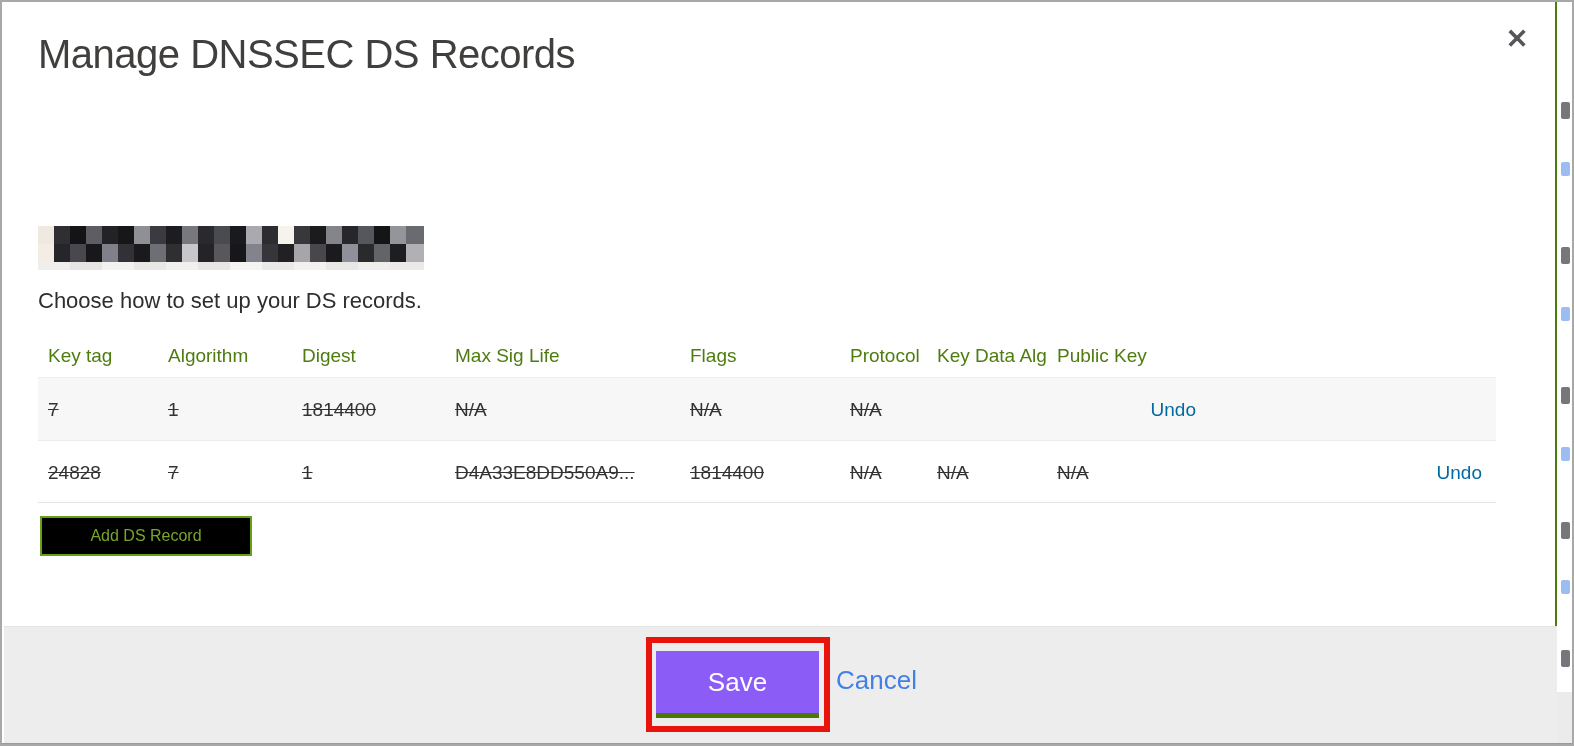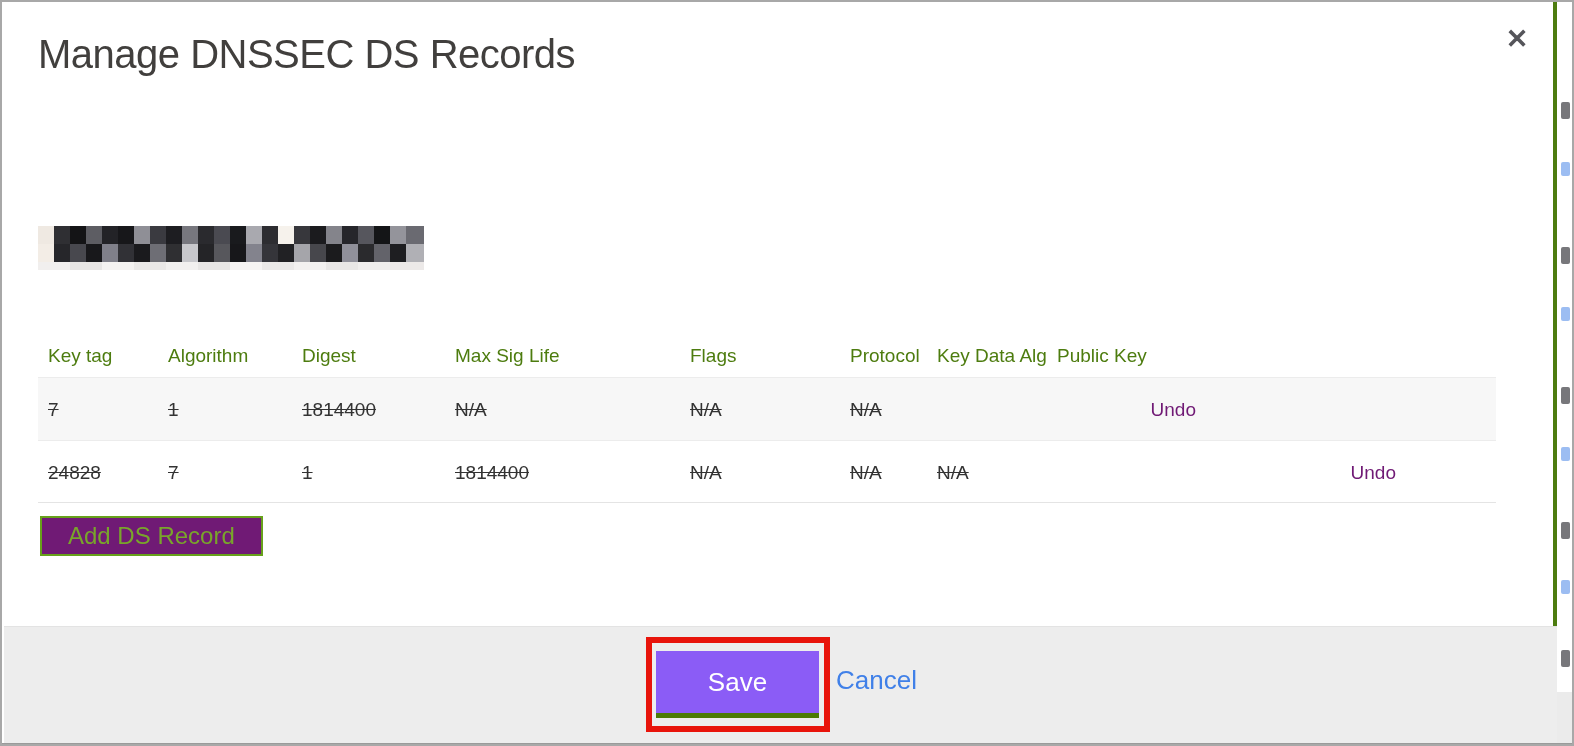--- a/index.html
+++ b/index.html
@@ -15,21 +15,21 @@
     content:""; position:absolute; inset:0; pointer-events:none;
     box-shadow:inset 0 0 0 2px #a8a8a8;
   }
   .page-bottom-line {
     position:absolute; left:0; right:0; bottom:0; height:3px; background:#9a9a9a;
   }
 
   
   .modal {
     position:absolute; left:2px; top:2px; bottom:3px; width:1556px;
-    background:#ffffff; border-right:5px solid #4d7c0f;padding-left:41px;
+    background:#ffffff; border-right:3px solid #4d7c0f;padding-left:41px;
   }
 
   .dialog-title {
     position:absolute; left:36px; top:30px;
     font-size:40px; font-weight:400; color:#413f3d; letter-spacing:-0.5px;
   }
 
   .close-btn {
     position:absolute; left:1498px; top:20px; width:34px; height:34px;
     font-size:27px; font-weight:bold; color:#55555a; text-align:center;
@@ -54,26 +54,26 @@
     grid-template-columns:120px 134px 153px 235px 160px 87px 120px 163px 1fr 86px;
   }
   .t-head { height:45px; }
   .t-head > div { padding-left:10px; line-height:48px; color:#4d7c0f; white-space:nowrap; }
   .t-body-row { height:63px; border-top:1px solid #ececec; }
   .t-body-row:last-of-type { border-bottom:1px solid #e4e4e4; }
   .t-body-row.shaded { background:#f7f7f7; }
   .t-body-row > div { padding-left:10px; line-height:63px; white-space:nowrap; overflow:hidden; }
   .strike { text-decoration:line-through; color:#333; }
   .cell-action { text-align:right; padding-right:14px !important; }
-  .undo-link { color:#701a75; text-decoration:none; cursor:pointer; }
+  .undo-link { color:#0369a1; text-decoration:none; cursor:pointer; }
 
   .add-ds-btn {
     position:absolute; left:38px; top:514px; height:40px; min-width:212px;
-    background:#701a75; border:2px solid #67a11b; color:#79a52b;
-    font-size:24px; font-family:inherit; text-align:center; padding:0 26px;
+    background:#000000; border:2px solid #67a11b; color:#79a52b;
+    font-size:16px; font-family:inherit; text-align:center; padding:0 26px;
     cursor:pointer;
   }
 
   .dialog-footer {
     position:absolute; left:2px; top:624px; width:1556px; height:117px;
     background:#ededed; border-top:1px solid #e3e3e3;
   }
 
   .save-btn {
     position:absolute; left:656px; top:651px; width:163px; height:67px;
@@ -171,20 +171,21 @@
           <rect x="192" y="36" width="32" height="8" fill="#f6f4f3"></rect>
             <rect x="224" y="36" width="32" height="8" fill="#ebe9e8"></rect>
           <rect x="256" y="36" width="32" height="8" fill="#f3f1f0"></rect>
             <rect x="288" y="36" width="32" height="8" fill="#e9e7e6"></rect>
           <rect x="320" y="36" width="32" height="8" fill="#f0eeed"></rect>
             <rect x="352" y="36" width="34" height="8" fill="#ece9e8"></rect>
         </g>
       </svg>
     </div>
 
+    <div class="instruction">Choose how to set up your DS records.</div>
 
     <div class="ds-table">
       <div class="t-row t-head">
         <div>Key tag</div>
         <div>Algorithm</div>
         <div>Digest</div>
         <div>Max Sig Life</div>
         <div>Flags</div>
         <div>Protocol</div>
         <div>Key Data Alg</div>
@@ -202,20 +203,21 @@
         <div class="strike"></div>
         <div class="cell-action">
           <a class="undo-link">Undo</a>
         </div>
       </div>
 
       <div class="t-row t-body-row">
         <div class="strike">24828</div>
         <div class="strike">7</div>
         <div class="strike">1</div>
+        <div class="strike">D4A33E8DD550A9...</div>
         <div class="strike">1814400</div>
         <div class="strike">N/A</div>
         <div class="strike">N/A</div>
         <div class="strike">N/A</div>
         <div class="strike"></div>
         <div class="cell-action">
           <a class="undo-link">Undo</a>
         </div>
       </div>
     </div>

